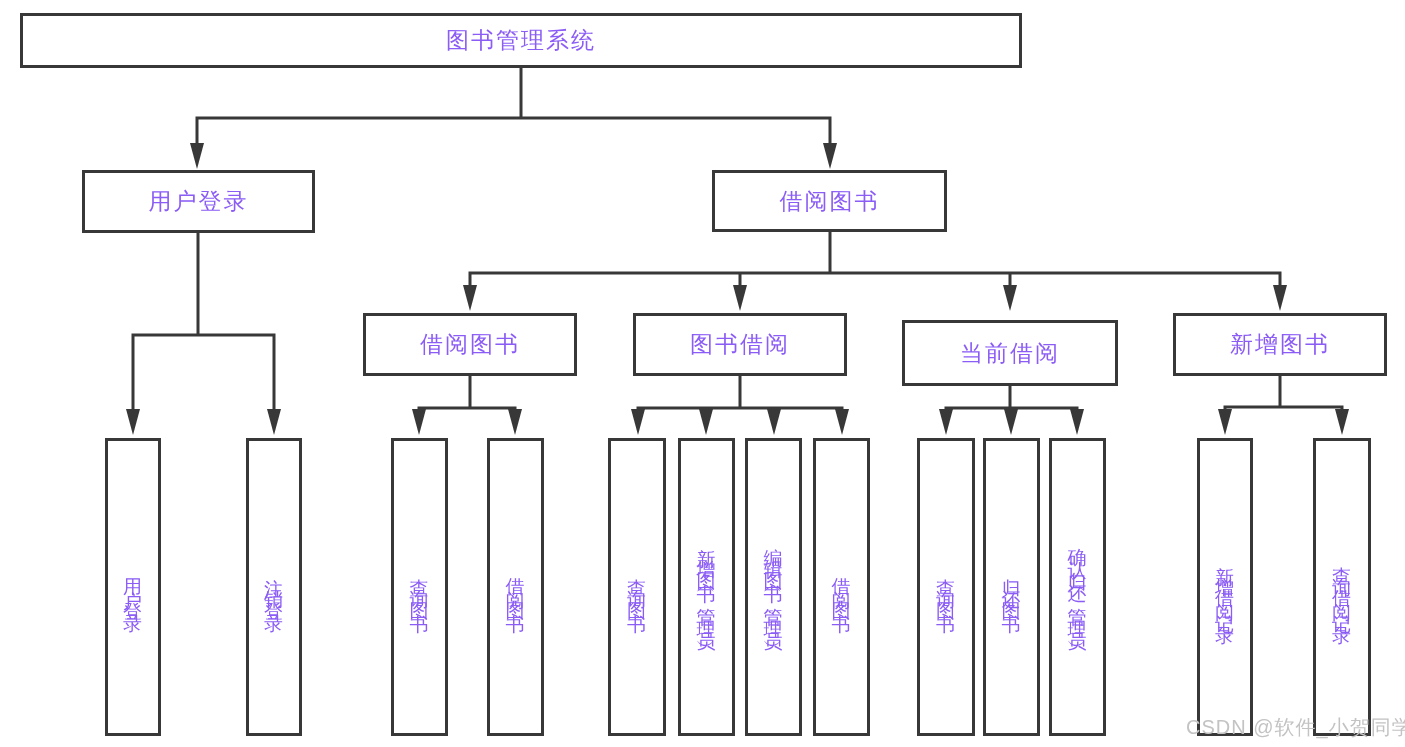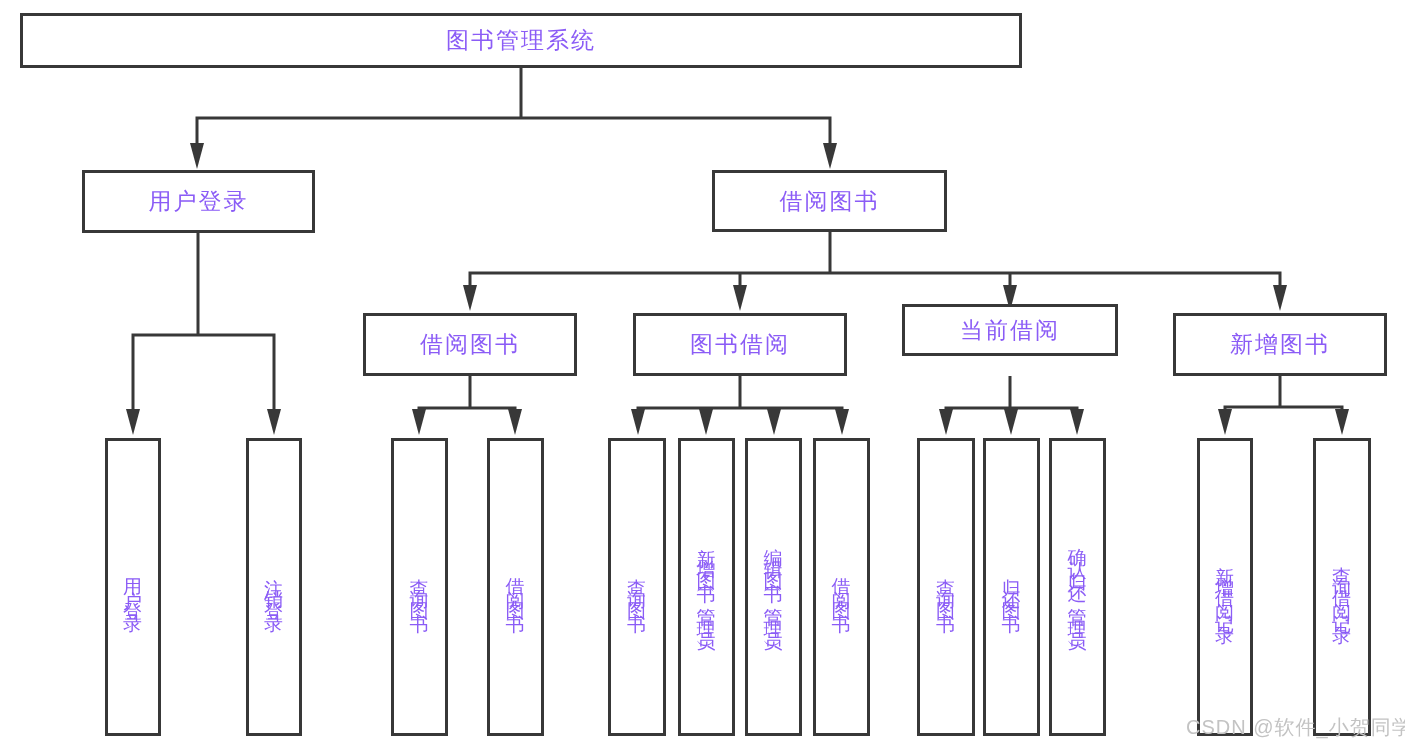--- a/index.html
+++ b/index.html
@@ -106,21 +106,21 @@
   <div class="node" style="left:712px;top:170px;width:235px;height:62px">
     <span class="hlbl">借阅图书</span>
   </div>
 
   <div class="node" style="left:363px;top:313px;width:214px;height:63px">
     <span class="hlbl">借阅图书</span>
   </div>
   <div class="node" style="left:633px;top:313px;width:214px;height:63px">
     <span class="hlbl">图书借阅</span>
   </div>
-  <div class="node" style="left:902px;top:304px;width:216px;height:52px">
+  <div class="node" style="left:902px;top:320px;width:216px;height:66px">
     <span class="hlbl">当前借阅</span>
   </div>
   <div class="node" style="left:1173px;top:313px;width:214px;height:63px">
     <span class="hlbl">新增图书</span>
   </div>
 
   <div class="node" style="left:105px;top:438px;width:56px;height:298px">
     <span class="vlbl">用户登录</span>
   </div>
   <div class="node" style="left:246px;top:438px;width:56px;height:298px">

